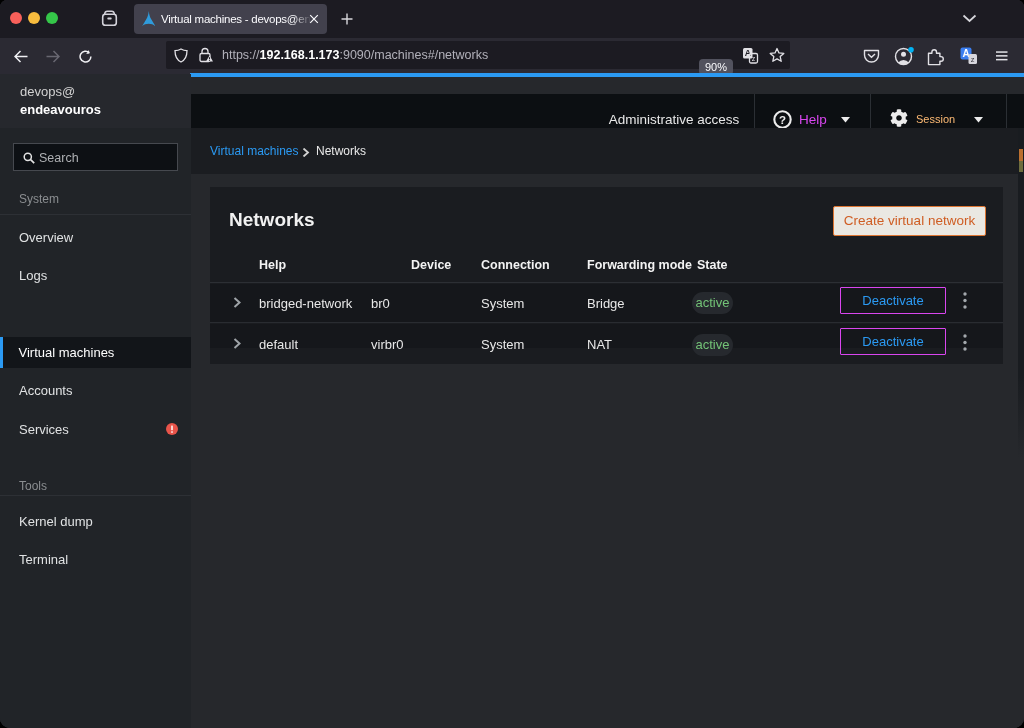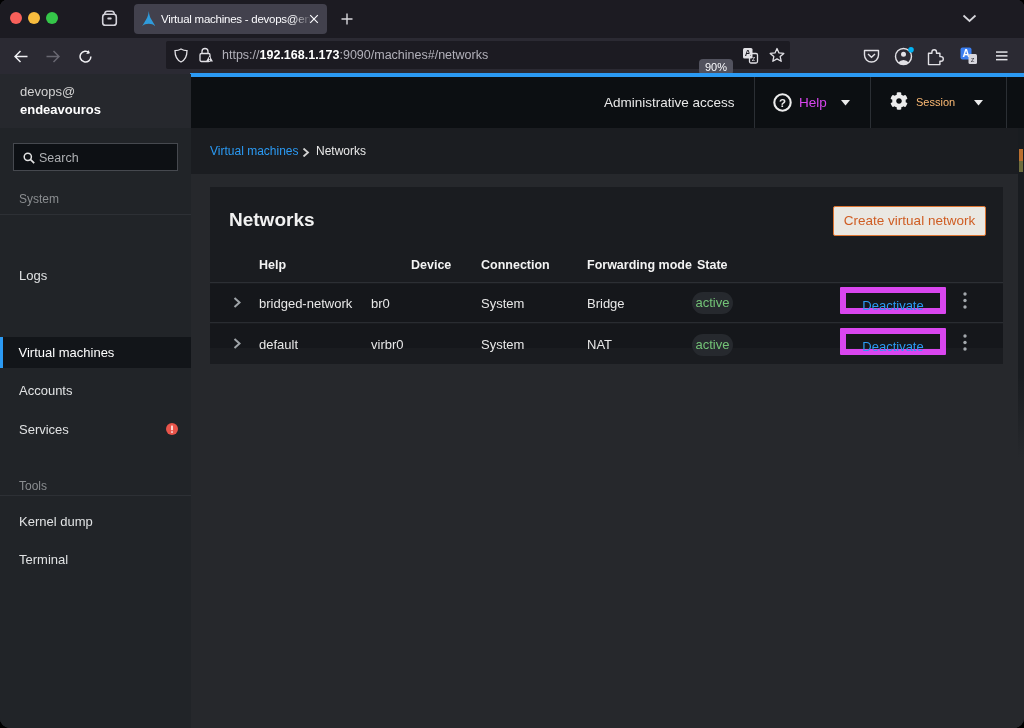--- a/index.html
+++ b/index.html
@@ -31,30 +31,30 @@
   #sidebar { position:absolute; left:0; top:0; width:191px; height:654px; background:#212428; }
   #userblock { position:absolute; left:0; top:0; width:191px; height:54px; background:#26282d; }
   #searchbox { position:absolute; left:13px; top:69px; width:165px; height:28px; background:#0d1014;
                border:1px solid #46494f; color:#aeb0b3; font-size:12.5px; }
   .navsec { color:#8a8d90; font-size:12px; position:absolute; left:19px; }
   .navitem { position:absolute; left:0; width:191px; height:31px; color:#e0e2e3; font-size:13px;
              line-height:31px; padding-left:19px; }
   .navsel { background:#121519; color:#fff; border-left:3.5px solid #2b9af3; padding-left:15.5px; }
   .divider { position:absolute; left:0; width:191px; height:1px; background:#2d3035; }
 
-  #masthead { position:absolute; left:191px; top:3px; width:833px; height:51px; background:#0c0f12; }
+  #masthead { position:absolute; left:191px; top:20px; width:833px; height:51px; background:#0c0f12;text-align:center; }
   .mastsep { position:absolute; top:0; width:1px; height:51px; background:#2b2f34; }
   #breadcrumb { position:absolute; left:191px; top:54px; width:833px; height:46px; background:#1b1d21; }
 
   #card { position:absolute; left:210px; top:113px; width:793px; height:177px; background:#1a1c20; }
   .th { position:absolute; top:0; font-size:12.5px; font-weight:bold; color:#f3f3f3; line-height:37px; }
   .td { position:absolute; font-size:13px; color:#e8e8e8; }
   .badge { position:absolute; left:482px; width:41px; height:22px; background:#26292e; border-radius:11px;
            color:#73c377; font-size:13px; text-align:center; line-height:22px; }
-  .deact { position:absolute; left:630px; width:106px; height:27px; border:6px solid #d946ef;
+  .deact { position:absolute; left:630px; width:106px; height:27px; border:1px solid #d946ef;
            border-radius:1px; color:#2b9af3; font-size:13px; text-align:center; line-height:25px; }
   .kebab { position:absolute; left:753px; }
 </style>
 </head>
 <body>
 <div id="win">
 
   <div id="titlebar">
     <div class="light" style="left:9.5px;  background:#f7605a;"></div>
     <div class="light" style="left:27.5px; background:#f8bc3e;"></div>
@@ -250,20 +250,21 @@
       </div>
       <div id="searchbox">
         <svg class="abs" style="left:9px; top:8px;" width="12" height="12" viewBox="0 0 12 12">
           <circle cx="4.8" cy="4.8" r="3.6" fill="none" stroke="#e2e2e2" stroke-width="1.5"></circle>
           <line x1="7.6" y1="7.6" x2="11.2" y2="11.2" stroke="#e2e2e2" stroke-width="1.7"></line>
         </svg>
         <div class="abs" style="left:25px; top:7px;">Search</div>
       </div>
       <div class="navsec" style="top:118px;">System</div>
       <div class="divider" style="top:140px;"></div>
+      <div class="navitem" style="top:148px;">Overview</div>
       <div class="navitem" style="top:186px;">Logs</div>
       <div class="navitem navsel" style="top:263px;">Virtual machines</div>
       <div class="navitem" style="top:301px;">Accounts</div>
       <div class="navitem" style="top:340px;">Services</div>
       <svg class="abs" style="left:165.5px; top:349px;" width="12" height="12" viewBox="0 0 12 12">
         <circle cx="6" cy="6" r="6" fill="#e8544a"></circle>
         <rect x="5.25" y="2.6" width="1.5" height="4.6" fill="#fff"></rect>
         <rect x="5.25" y="8.3" width="1.5" height="1.5" fill="#fff"></rect>
       </svg>
       <div class="navsec" style="top:405px;">Tools</div>

